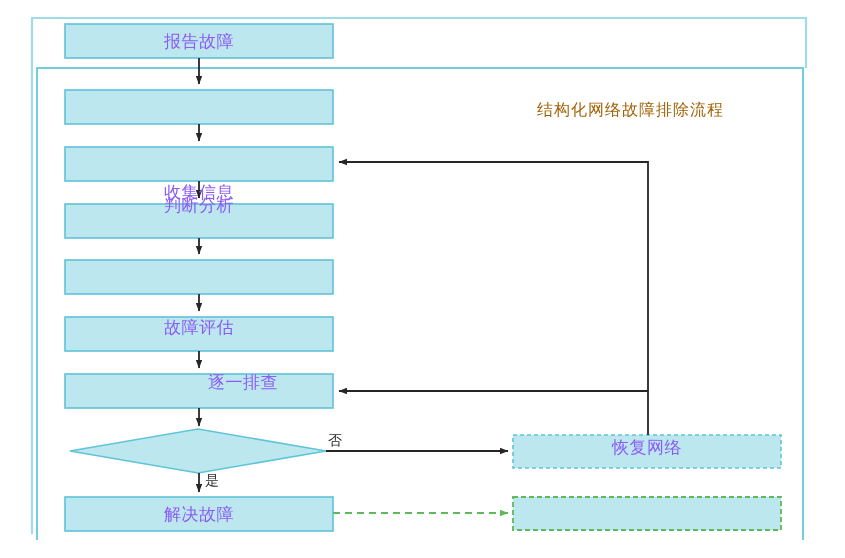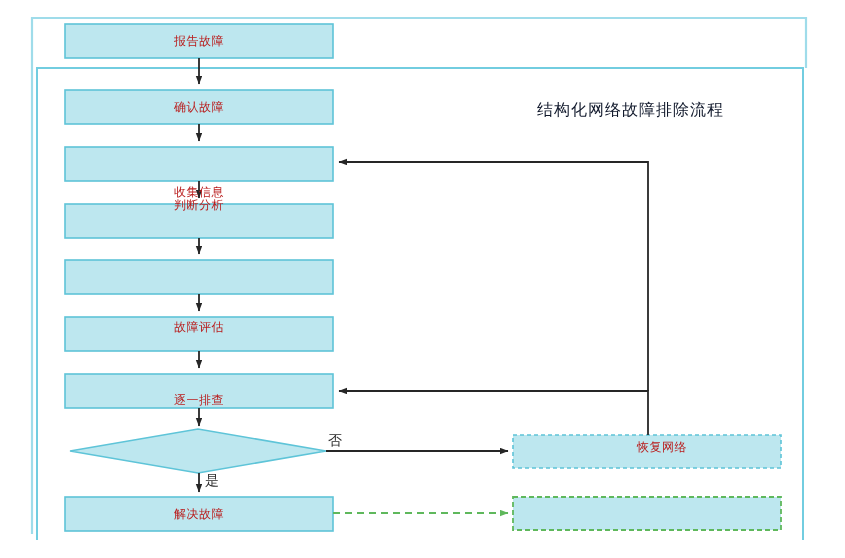--- a/index.html
+++ b/index.html
@@ -22,36 +22,36 @@
     left: 0;
     top: 0;
     width: 845px;
     height: 558px;
   }
   .node-label {
     position: absolute;
     display: flex;
     align-items: center;
     justify-content: center;
-    font-size: 12px;
-    color: #b91c1c;
+    font-size: 17px;
+    color: #8b5cf6;
     letter-spacing: 0.5px;
     white-space: nowrap;
     pointer-events: none;
   }
   .edge-label {
     position: absolute;
     font-size: 14px;
     color: #2b2b2b;
     white-space: nowrap;
   }
   .diagram-title {
     position: absolute;
     font-size: 16px;
-    color: #0f172a;
+    color: #a16207;
     letter-spacing: 1px;
     white-space: nowrap;
   }
 </style>
 </head>
 <body>
 
 <div id="canvas">
 
   <svg viewBox="0 0 845 558">
@@ -102,24 +102,23 @@
 
       <path d="M 648 391 L 648 162 L 339 162" marker-end="url(#arrowhead-dark)"></path>
     </g>
 
     <path d="M 333 513 L 508 513" fill="none" stroke="#5fb85c" stroke-width="1.8" stroke-dasharray="7 5" marker-end="url(#arrowhead-green)"></path>
   </svg>
 
   <div class="diagram-title" style="left:537px; top:100px;">结构化网络故障排除流程</div>
 
   <div class="node-label" style="left:65px;  top:24px;  width:268px; height:34px;">报告故障</div>
-  <div class="node-label" style="left:65px;  top:90px;  width:268px; height:34px;">确认故障</div>
   <div class="node-label" style="left:65px;  top:147px; width:268px; height:34px;margin-top:28px;">收集信息</div>
   <div class="node-label" style="left:65px;  top:188px; width:268px; height:34px;">判断分析</div>
   <div class="node-label" style="left:65px;  top:317px; width:268px; height:20px;text-align:right;">故障评估</div>
-  <div class="node-label" style="left:65px;  top:386px; width:268px; height:28px;">逐一排查</div>
+  <div class="node-label" style="left:65px;  top:368px; width:268px; height:28px;padding-left:44px;">逐一排查</div>
   <div class="node-label" style="left:65px;  top:497px; width:268px; height:34px;">解决故障</div>
-  <div class="node-label" style="left:528px; top:435px; width:268px; height:25px;">恢复网络</div>
+  <div class="node-label" style="left:513px; top:435px; width:268px; height:25px;">恢复网络</div>
 
   <div class="edge-label" style="left:328px; top:432px;">否</div>
   <div class="edge-label" style="left:205px; top:472px;">是</div>
 
 </div>
 
 </body></html>

